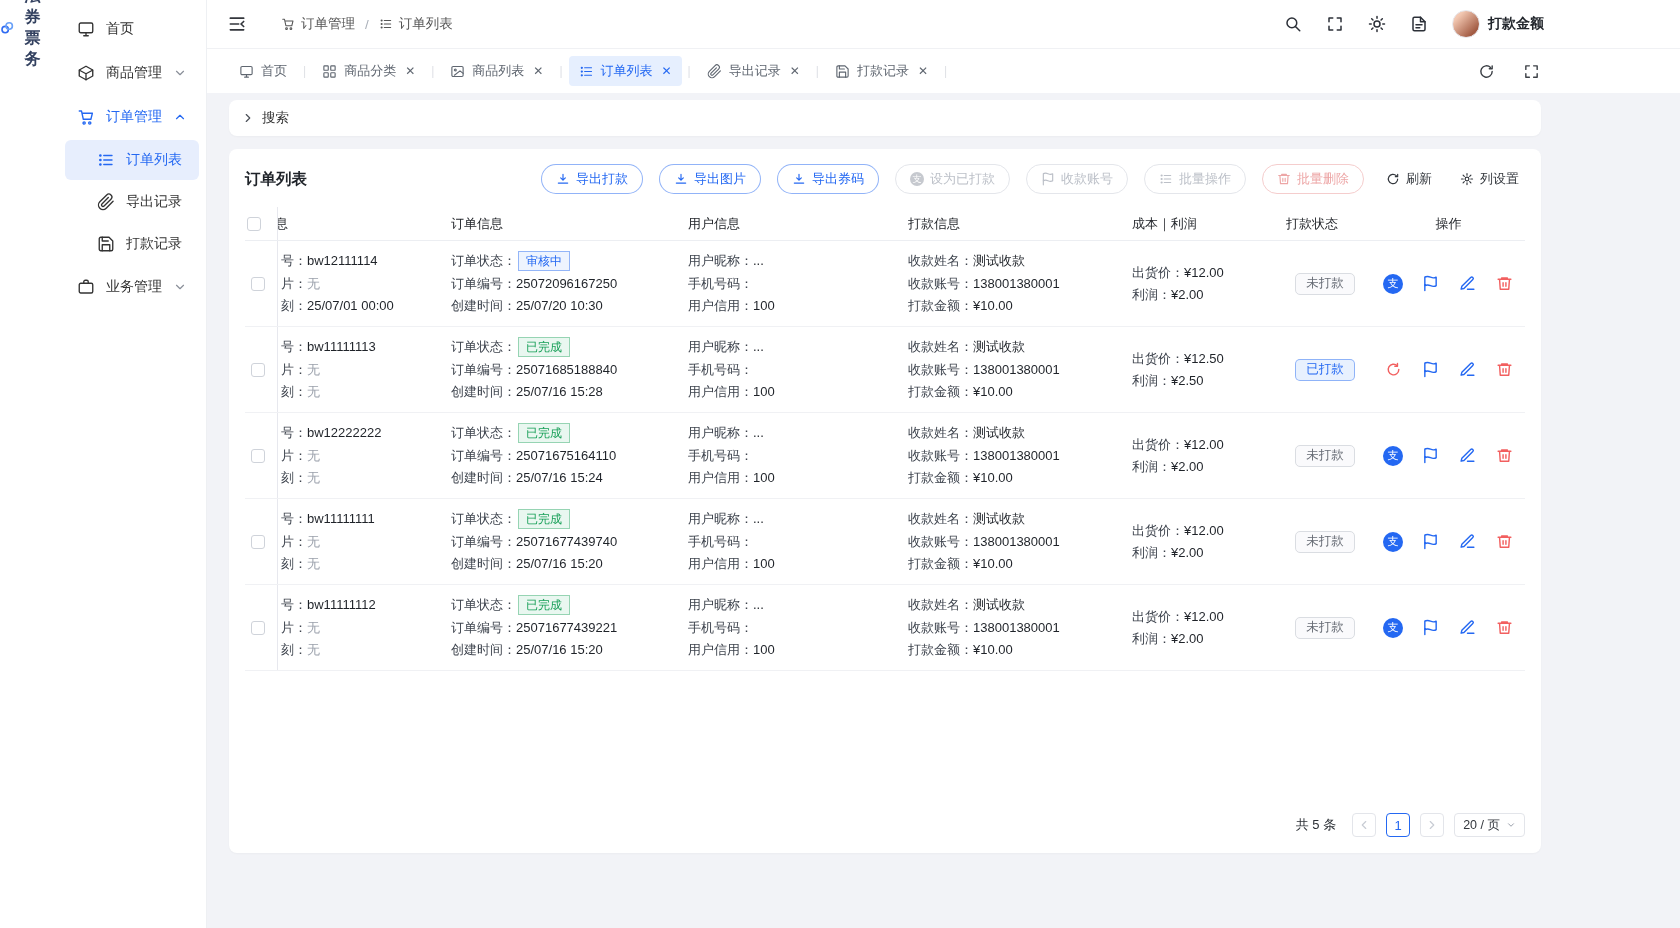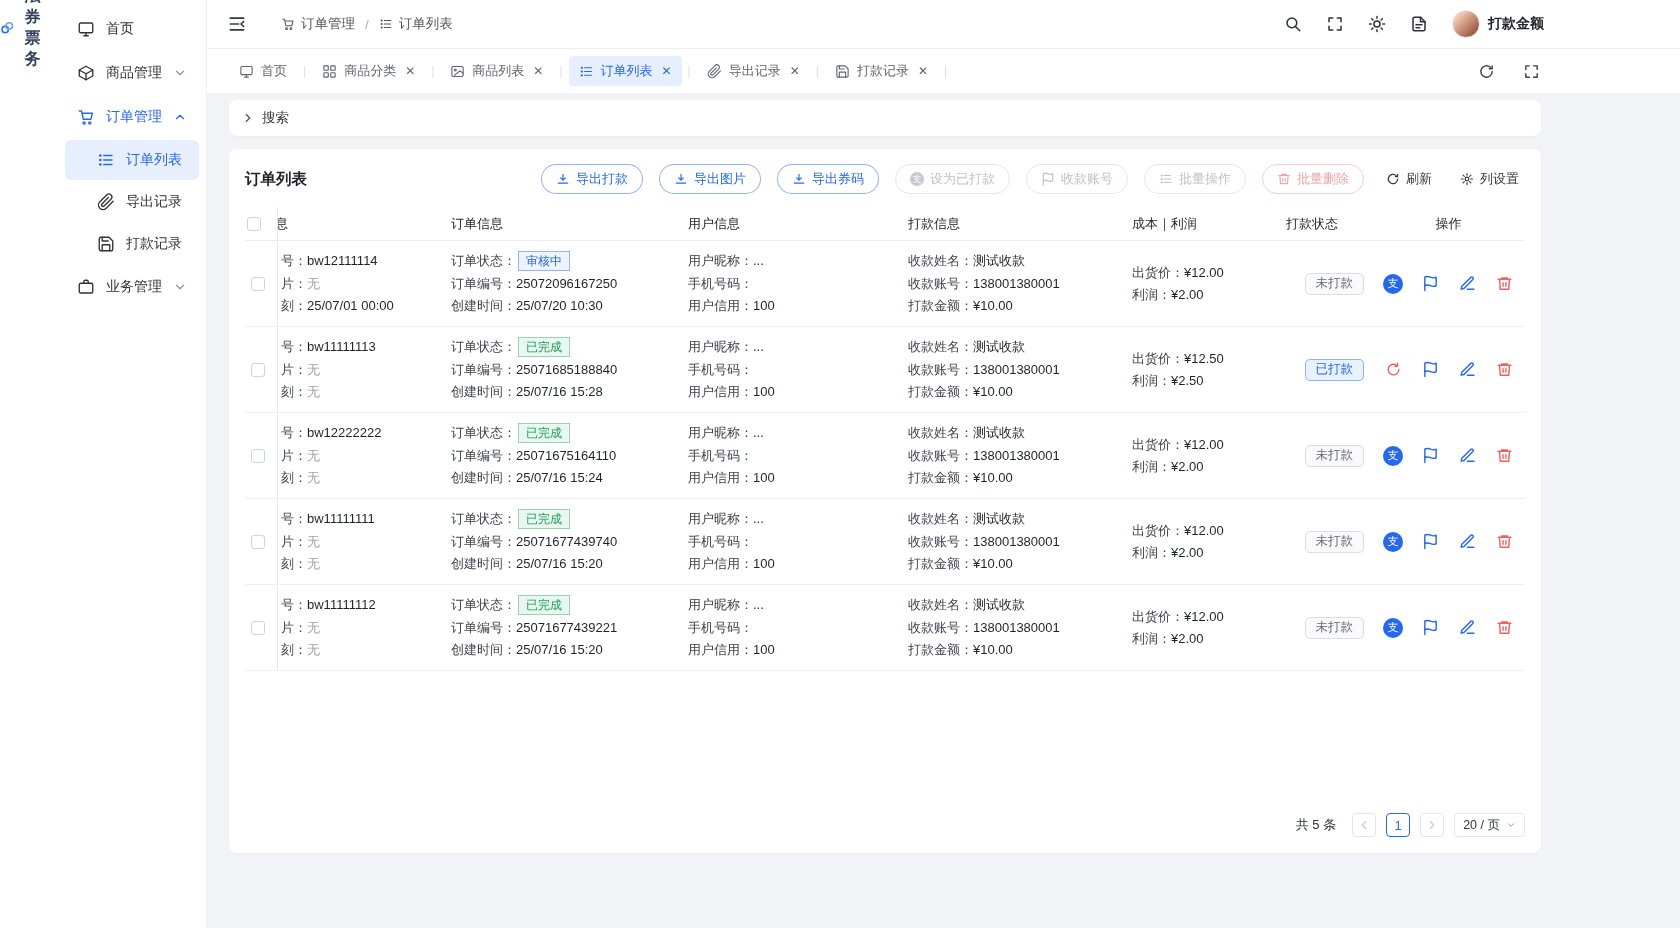--- a/index.html
+++ b/index.html
@@ -65,21 +65,21 @@
   .th{display:flex;align-items:center;font-size:13px;color:#23262b;padding-left:8px;white-space:nowrap}
   .th-check{padding-left:2px}
   .th-partial{padding-left:3px;overflow:hidden}
   .th-partial span{margin-left:-6px}
   .th-ops{justify-content:center;padding-left:0}
   .col-product{border-left:1px solid #e7e8ee}
   .trow{height:86px;border-bottom:1px solid #f0f1f4}
   .td{display:flex;flex-direction:column;justify-content:center;gap:1px;padding:0 8px;overflow:hidden}
   .td-check{flex-direction:row;align-items:center;padding-left:2px}
   .td-product{padding-left:3px}
-  .td-status{justify-content:center;align-items:flex-end;padding-left:14px}
+  .td-status{justify-content:center;align-items:center;padding-left:14px}
   .td-ops{flex-direction:row;align-items:center;justify-content:center;gap:15px}
   .cl{line-height:21.5px;white-space:nowrap;display:flex;align-items:center}
   .lab{color:#3d434d}
   .val{color:#1f2329}
   .muted{color:#9aa0ab}
   .checkbox{width:14px;height:14px;border:1px solid #cfd3da;border-radius:3px;background:#fff;display:inline-block;cursor:pointer}
 
   .badge{display:inline-flex;align-items:center;height:20px;padding:0 7px;font-size:12px;border-radius:0;border:1px solid;line-height:1;margin-left:2px}
   .badge-blue{color:#2468f2;border-color:rgba(36,104,242,.45);background:#eef4fe}
   .badge-green{color:#18a058;border-color:rgba(24,160,88,.4);background:#e9f7f0}

